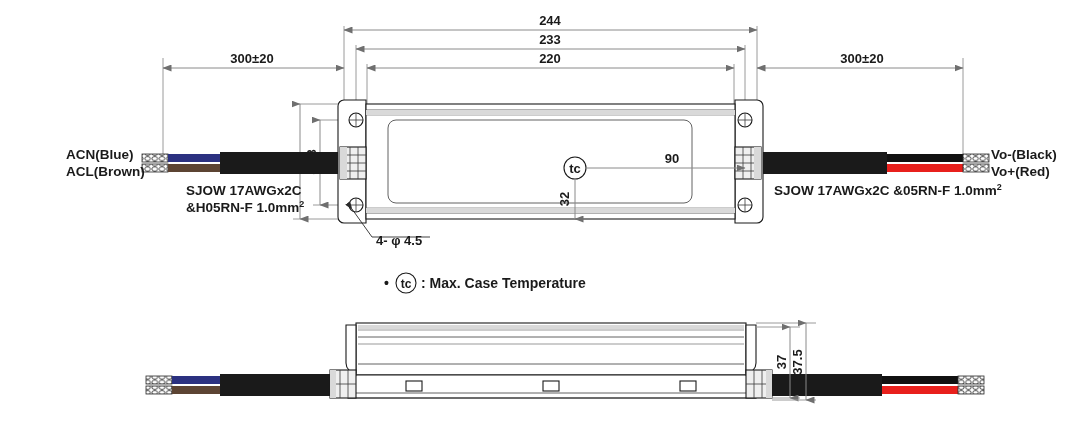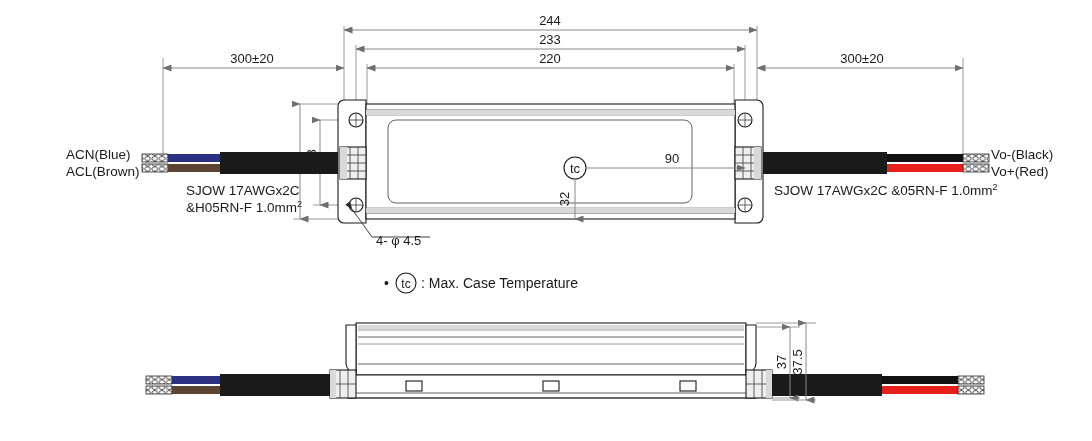--- a/index.html
+++ b/index.html
@@ -1,18 +1,18 @@
 <!DOCTYPE html>
 <html><head>
 <meta charset="utf-8">
 <style>
   html,body{margin:0;padding:0;background:#ffffff;}
   body{width:1092px;height:441px;position:relative;overflow:hidden;
        font-family:"Liberation Sans","DejaVu Sans",sans-serif;color:#000;}
-  #stage{position:absolute;left:0;top:0;width:1092px;height:441px;}
+  #stage{position:absolute;left:0;top:0;width:1092px;height:441px;font-weight:bold;}
   svg{position:absolute;left:0;top:0;width:1092px;height:441px;display:block;}
   text{font-family:"Liberation Sans","DejaVu Sans",sans-serif;fill:#1a1a1a;}
   .dimtxt{font-size:13px;}
   .lbl{font-size:13.5px;}
   .note{font-size:14px;}
   .sup{font-size:9px;}
   .dimline{stroke:#8a8a8a;stroke-width:1;fill:none;}
   .extline{stroke:#9a9a9a;stroke-width:1;fill:none;}
   .outline{stroke:#1a1a1a;stroke-width:1.1;fill:none;}
   .thin{stroke:#3a3a3a;stroke-width:0.8;fill:none;}

